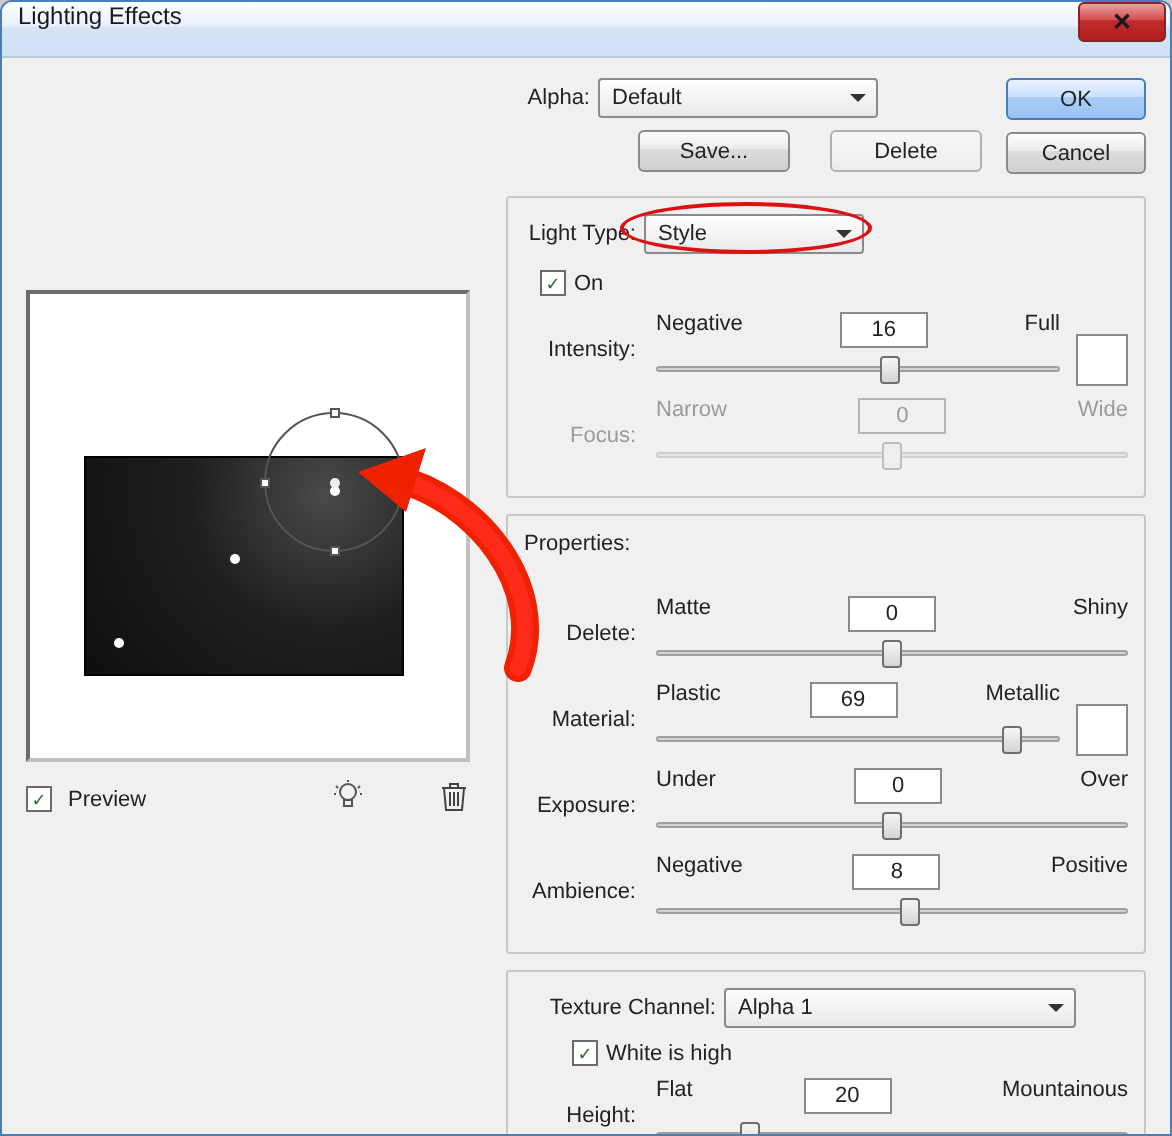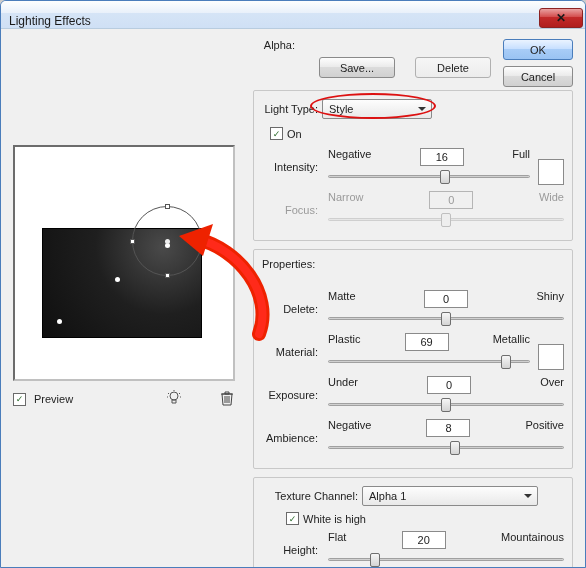--- a/index.html
+++ b/index.html
@@ -1,18 +1,18 @@
 <!DOCTYPE html>
 <html><head>
 <meta charset="utf-8">
 <style>
 *{box-sizing:border-box;margin:0;padding:0;font-family:"Segoe UI",Tahoma,sans-serif;font-size:11px;color:#222}
 body{background:#ccc;width:586px;height:568px;position:relative}
 .dlg{position:absolute;inset:0;background:#f0f0f0;border:1px solid #4a7dbb;border-radius:6px 6px 0 0;overflow:hidden}
-.titlebar{height:28px;background:linear-gradient(#fdfefe,#e8f0fa 45%,#d5e4f6 46%,#cfe0f5);display:flex;align-items:flex-end;padding:0 2px 0 8px;border-bottom:1px solid #b8ccdf}
+.titlebar{height:28px;background:linear-gradient(#fdfefe,#e8f0fa 45%,#d5e4f6 46%,#cfe0f5);display:flex;align-items:flex-start;padding:0 2px 0 8px;border-bottom:1px solid #b8ccdf}
 .titlebar span{color:#1a1a1a;font-size:12px}
 .closebtn{margin-left:auto;width:44px;height:20px;background:linear-gradient(#e9a0a0,#d34b4b 45%,#c22a2a 46%,#b01e1e);border:1px solid #8b2222;border-radius:3px;display:flex;align-items:center;justify-content:center;color:#fff;font-weight:bold;font-size:10px}
 .body{padding:10px 12px 10px 12px;position:relative;height:calc(100% - 28px)}
 .btn{height:21px;border:1px solid #8a8a8a;border-radius:3px;background:linear-gradient(#fdfdfd,#ebebeb 45%,#dcdcdc 46%,#d0d0d0);padding:0 10px;display:inline-flex;align-items:center;justify-content:center;cursor:pointer}
 .btn.def{background:linear-gradient(#eaf3ff,#c8e0ff 45%,#a9cdf7 46%,#9ac3f3);border-color:#4a7dbb}
 .btn.dis{color:#9a9a9a;border-color:#b0b0b0;background:linear-gradient(#f6f6f6,#ececec)}
 .topbtns{position:absolute;right:12px;top:10px;display:flex;flex-direction:column;gap:6px}
 .topbtns .btn{width:70px}
 .row{display:flex;align-items:center}
 .lbl{text-align:right;padding-right:4px}
@@ -59,20 +59,23 @@
       <div class="btn def">
           <span>OK</span>
         </div>
       <div class="btn">
           <span>Cancel</span>
         </div>
     </div>
 
     <div class="row" style="margin-left:240px;margin-bottom:6px">
       <div class="lbl" style="width:46px">Alpha:</div>
+      <div class="select" style="width:140px">
+          <span>Default</span>
+        </div>
     </div>
     <div class="row" style="margin-left:240px;margin-bottom:12px;gap:20px">
       <div style="width:46px"></div>
       <div class="btn" style="width:76px">
           <span>Save...</span>
         </div>
       <div class="btn dis" style="width:76px">
           <span>Delete</span>
         </div>
     </div>

